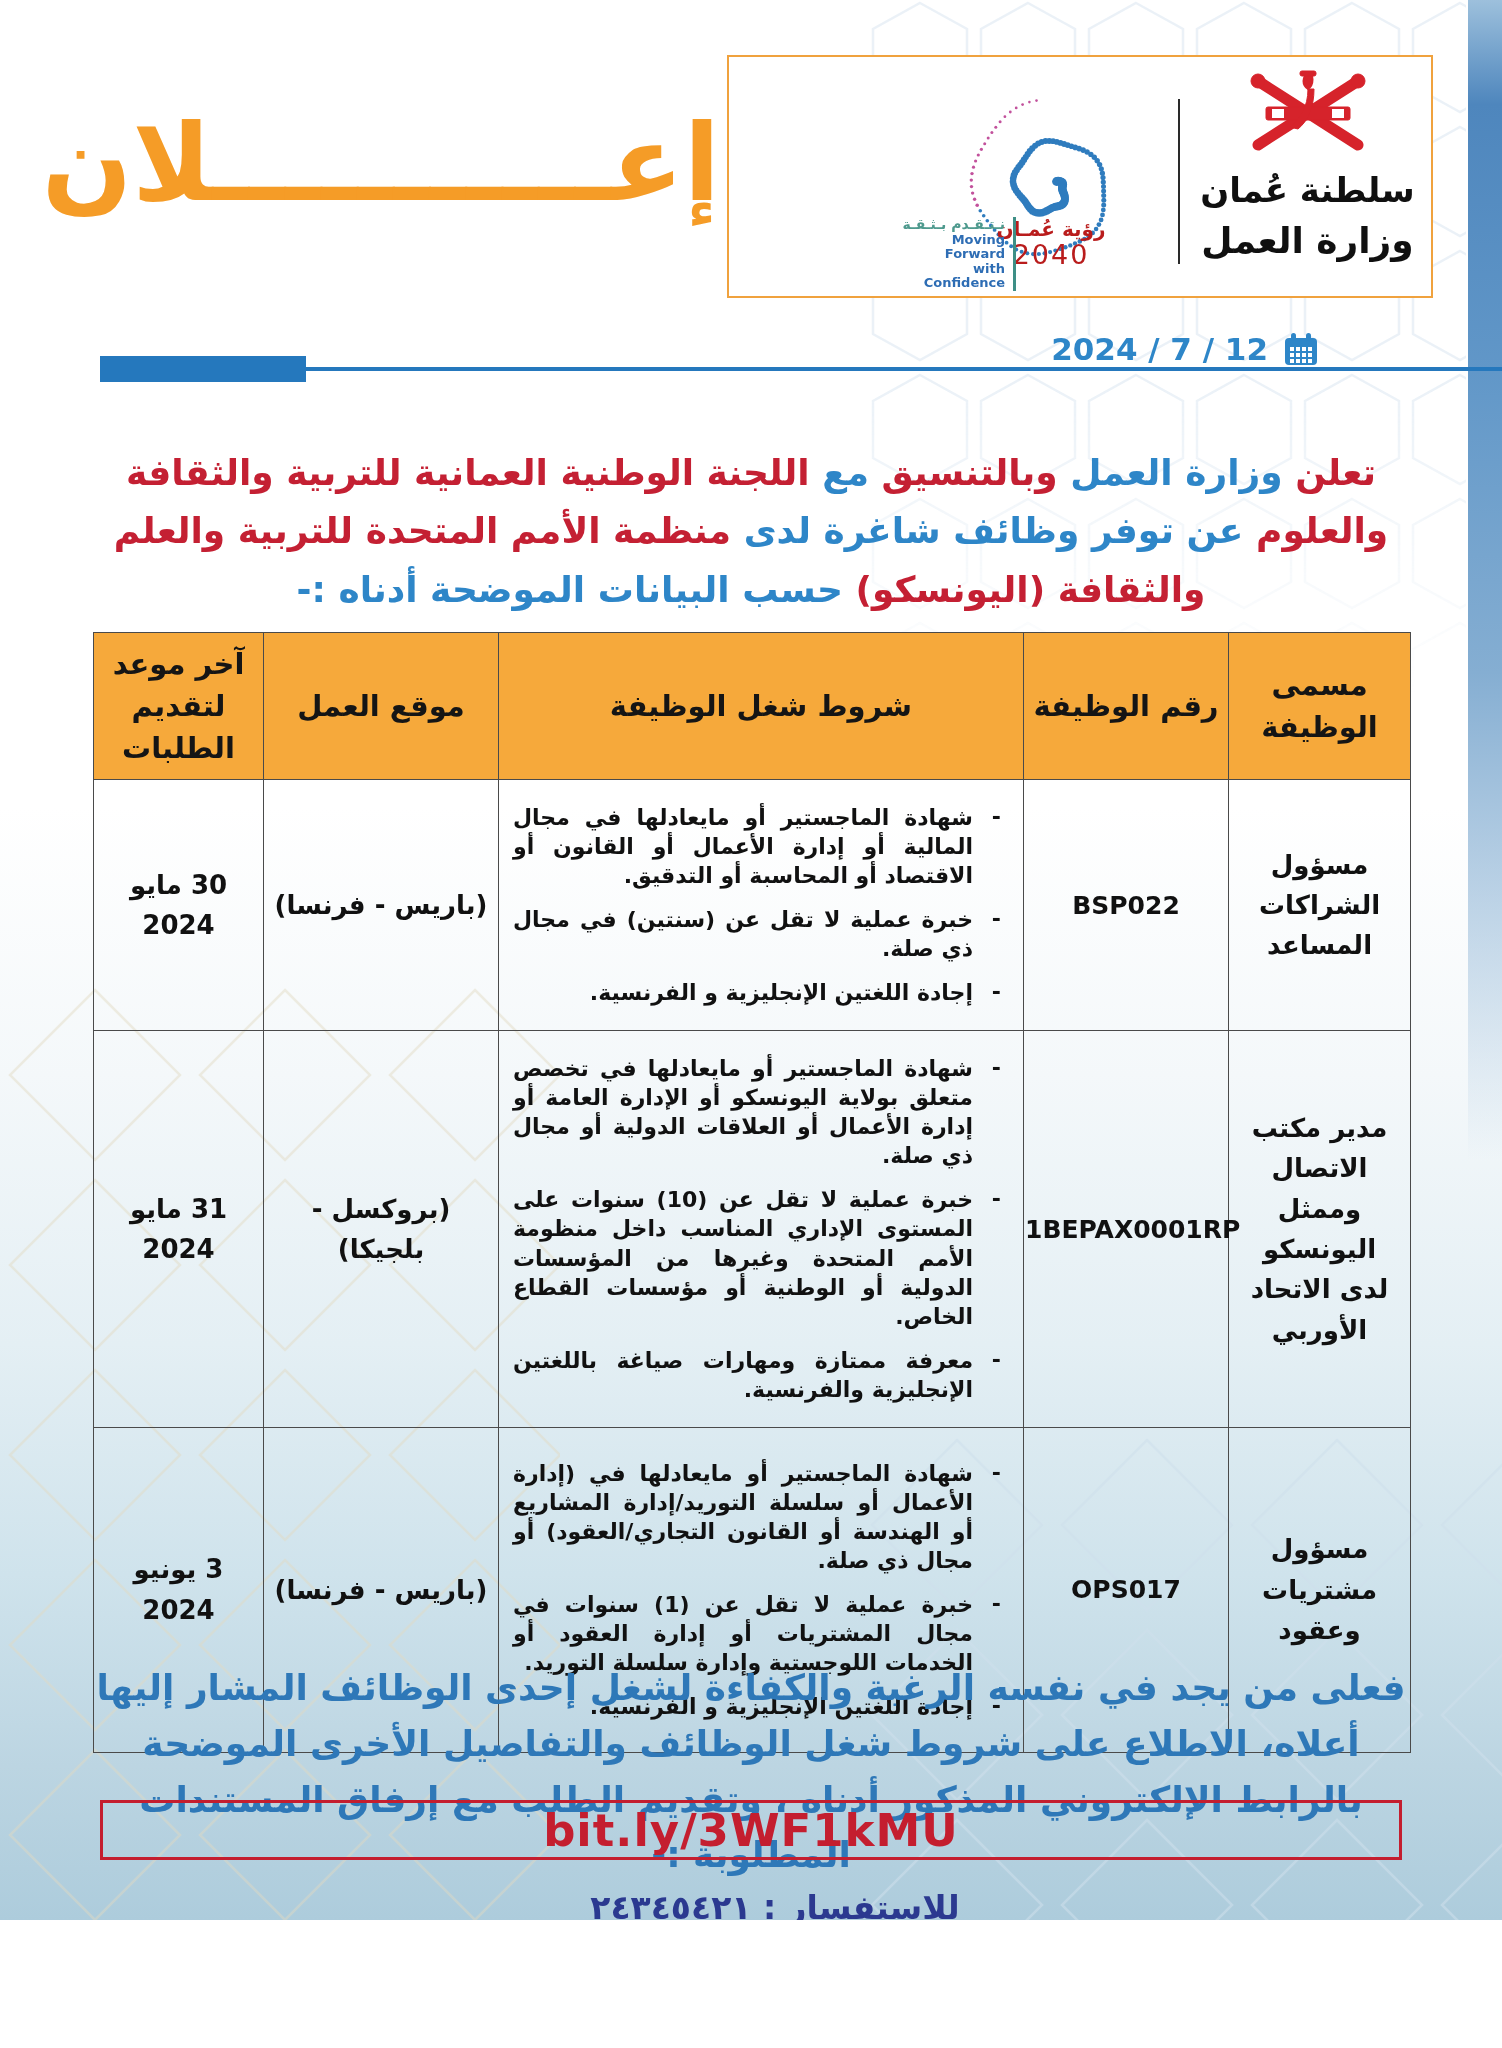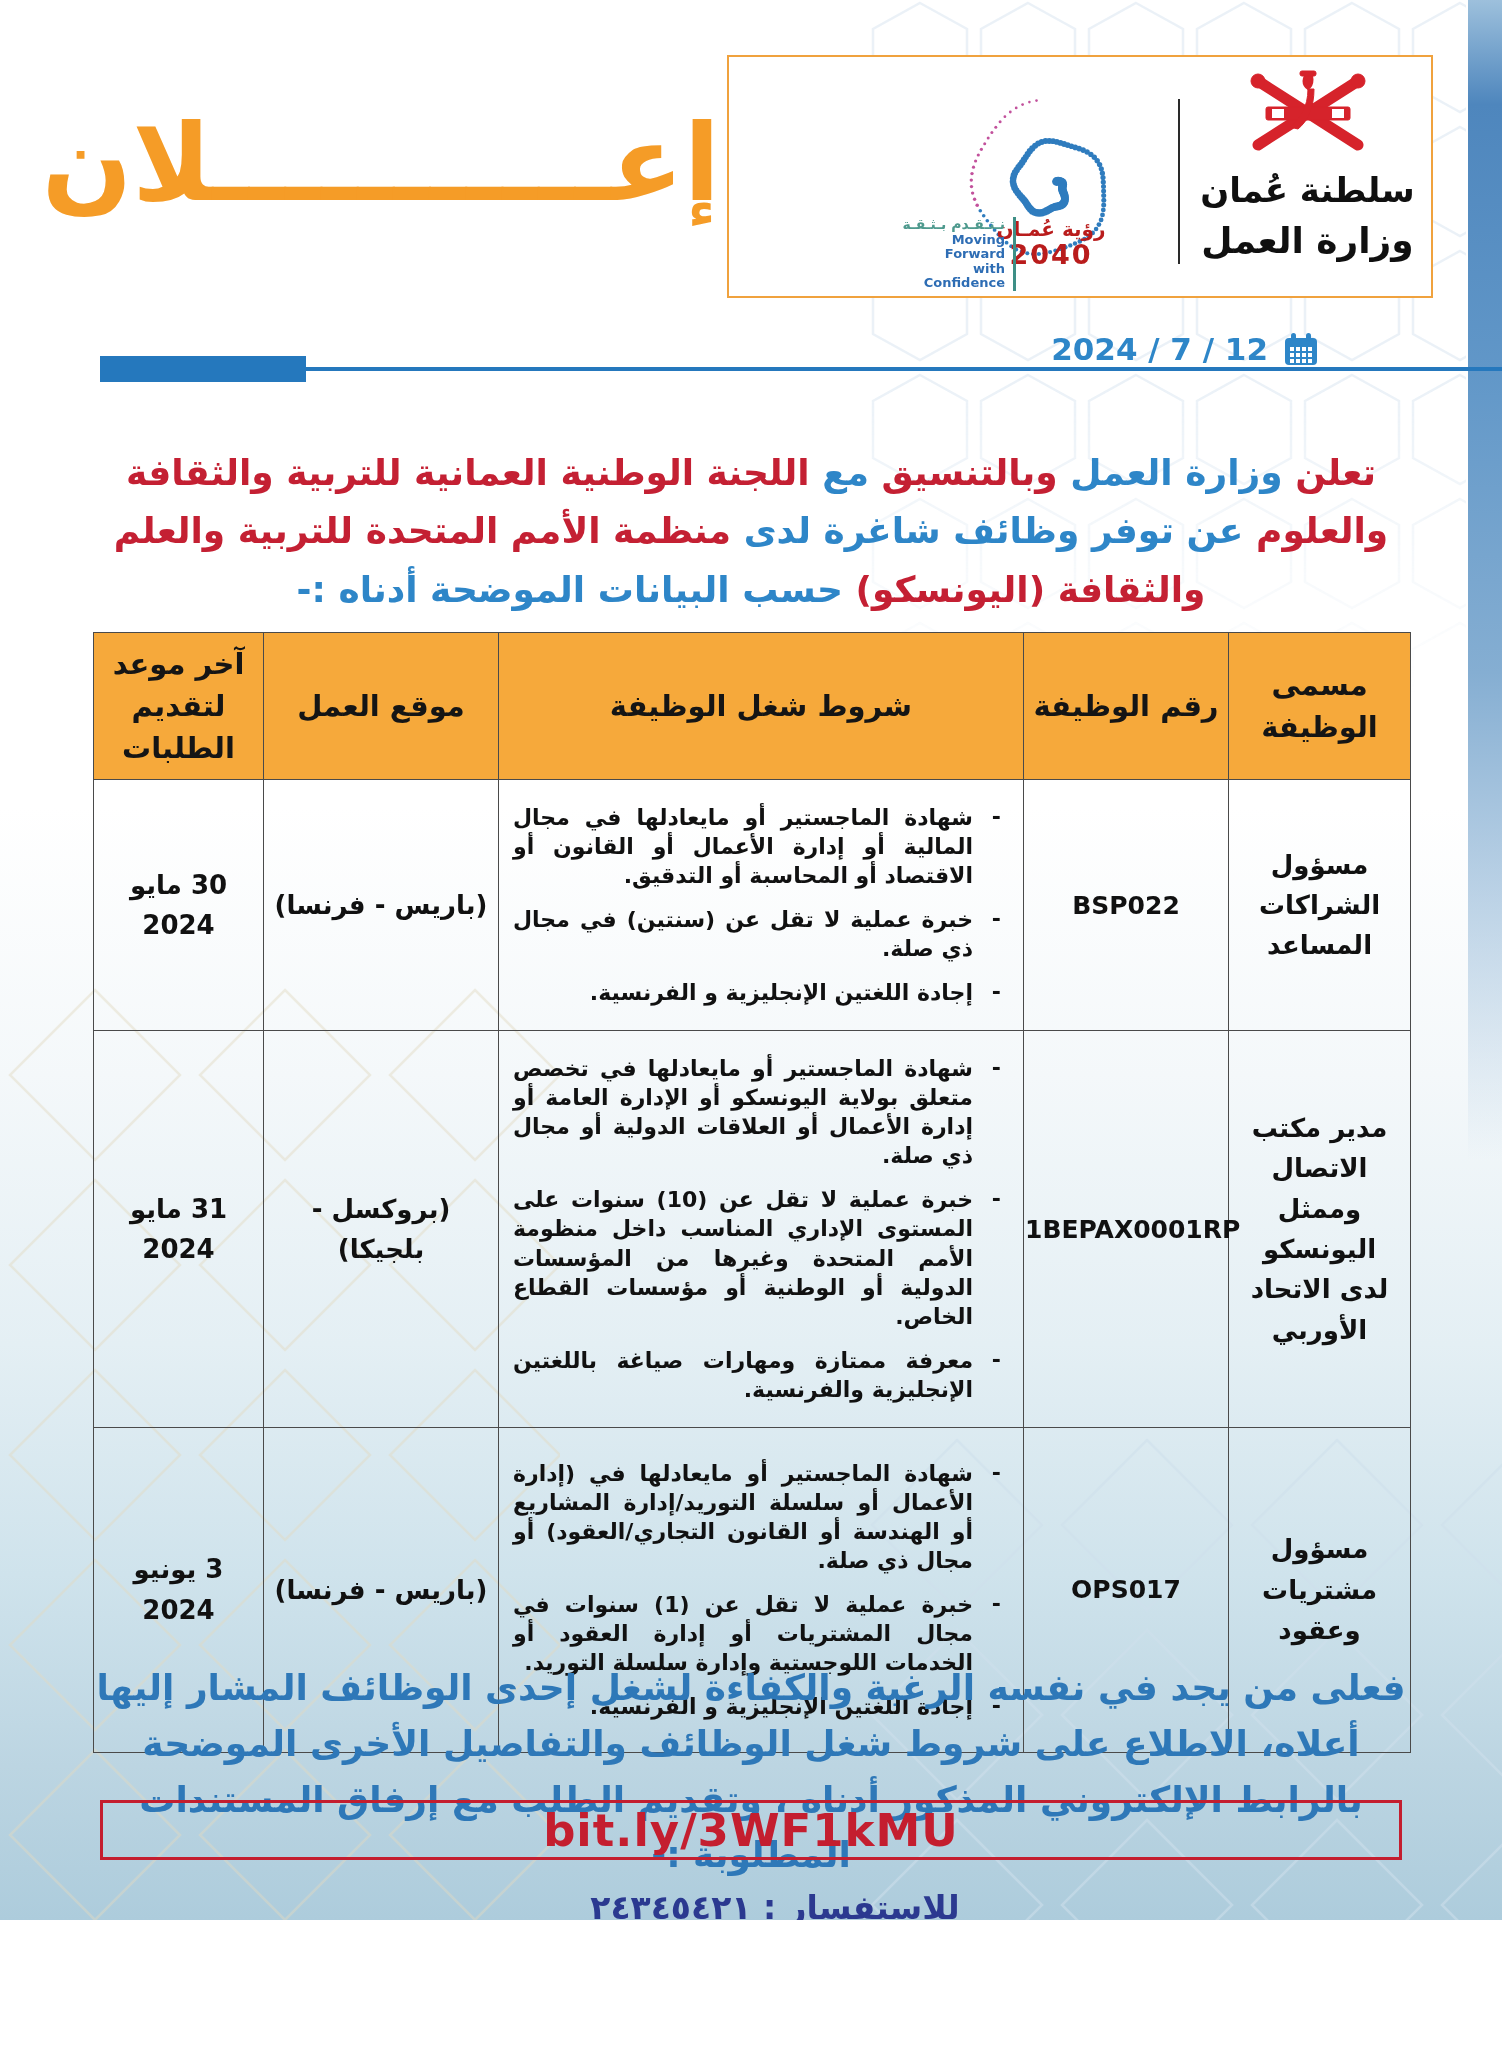--- a/index.html
+++ b/index.html
@@ -18,21 +18,21 @@
 
   
   .main-title{position:absolute;left:150px;top:100px;width:570px;text-align:center;direction:rtl;
     color:#F59C27;font-size:106px;font-weight:bold;line-height:1.2;}
   .logo-card{position:absolute;left:727px;top:55px;width:706px;height:243px;background:#fff;
     border:2px solid #F0A23E;box-sizing:border-box;}
   .card-divider{position:absolute;left:449px;top:42px;width:2px;height:165px;background:#2a2a2a;}
   .vision-swirl{position:absolute;left:226px;top:30px;}
   .vision-wordmark{position:absolute;left:262px;top:160px;width:120px;text-align:center;color:#b91c1c;direction:rtl;}
   .vision-wordmark .vw-ar{font-size:20px;font-weight:bold;display:block;}
-  .vision-wordmark .vw-year{font-size:27px;font-weight:bold;letter-spacing:2px;display:block;line-height:1;}
+  .vision-wordmark .vw-year{font-size:27px;font-weight:normal;letter-spacing:2px;display:block;line-height:1;}
   .tagline{position:absolute;left:168px;top:160px;width:108px;border-right:3px solid #3E8F86;
     padding-right:8px;text-align:right;line-height:1.12;}
   .tagline .tg-ar{display:block;color:#4E9A8E;font-size:14px;font-weight:bold;letter-spacing:2px;}
   .tagline .tg-en{display:block;color:#2E6DB4;font-size:13px;font-weight:bold;}
   .ministry-block{position:absolute;left:451px;top:0;width:255px;height:239px;}
   .emblem{position:absolute;left:48px;top:10px;}
   .ministry-cal{position:absolute;left:0;top:108px;width:255px;text-align:center;color:#101010;direction:rtl;}
   .ministry-cal span{display:block;font-weight:bold;}
   .mc1{font-size:34px;line-height:1.5;}
   .mc2{font-size:36px;line-height:1.4;}

